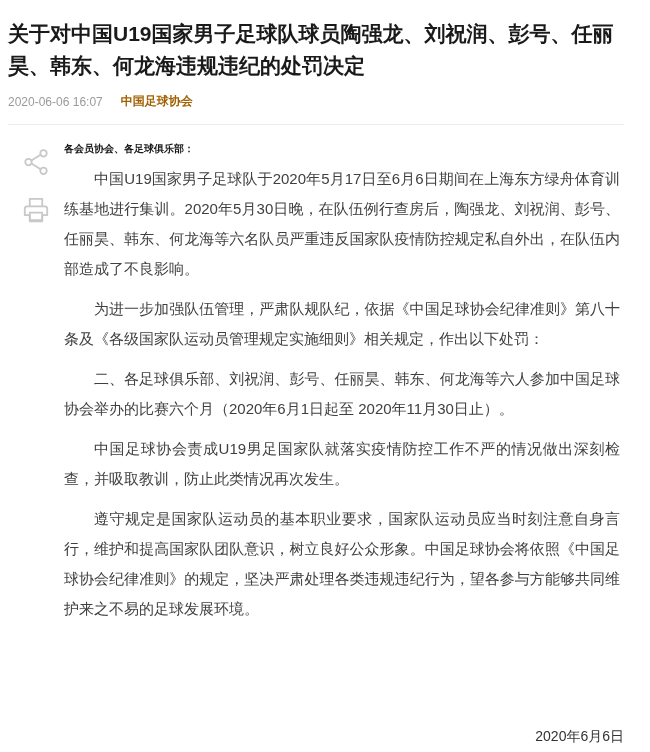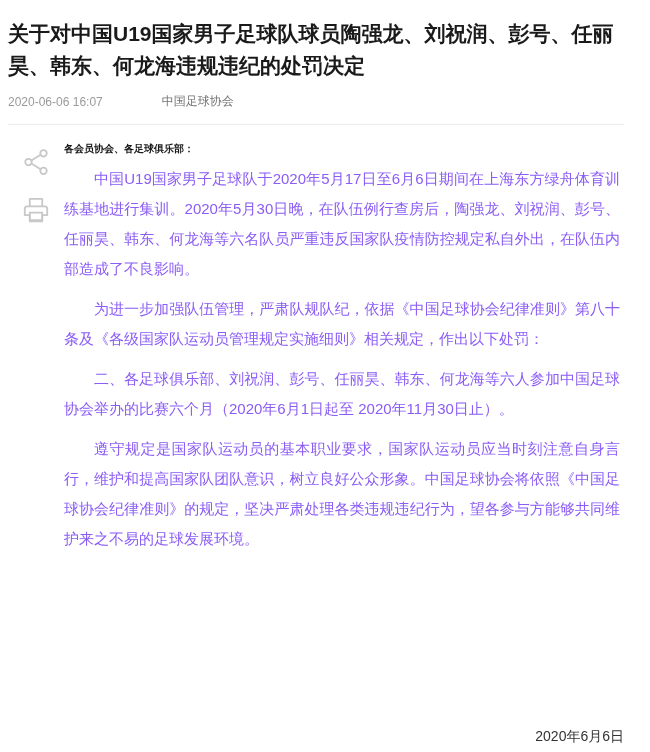--- a/index.html
+++ b/index.html
@@ -29,27 +29,27 @@
     letter-spacing: 0px;
     margin: 0 0 12px 0;
     padding-right: 10px;
   }
   .meta-row {
     display: flex;
     align-items: center;
     font-size: 12px;
     color: #9a9a9a;
     margin-bottom: 14px;
-    gap: 41px;
   }
   .meta-date {
     margin-right: 18px;
   }
   .meta-source {
-    color: #737373;
+    color: #a16207;
+    font-weight: bold;
   }
   .divider {
     height: 1px;
     background: #ececec;
     margin: 0 0 14px 0;
   }
   .body-wrap {
     display: flex;
     align-items: flex-start;
   }
@@ -78,21 +78,21 @@
   .salutation {
     font-size: 10px;
     font-weight: bold;
     color: #1a1a1a;
     line-height: 1.9;
     margin: 0 0 6px 0;
   }
   p.para {
     font-size: 15px;
     line-height: 2.0;
-    color: #8b5cf6;
+    color: #404040;
     margin: 0 0 10px 0;
     text-align: justify;
     text-justify: inter-ideograph;
     text-indent: 2em;
   }
   .footer-date {
     position: absolute;
     right: 26px;
     bottom: 6px;
     font-size: 14px;
@@ -134,20 +134,21 @@
       </span>
     </div>
 
     <div class="content-col">
 
       <p class="salutation">各会员协会、各足球俱乐部：</p>
 
       <p class="para">中国U19国家男子足球队于2020年5月17日至6月6日期间在上海东方绿舟体育训练基地进行集训。2020年5月30日晚，在队伍例行查房后，陶强龙、刘祝润、彭号、任丽昊、韩东、何龙海等六名队员严重违反国家队疫情防控规定私自外出，在队伍内部造成了不良影响。</p>
       <p class="para">为进一步加强队伍管理，严肃队规队纪，依据《中国足球协会纪律准则》第八十条及《各级国家队运动员管理规定实施细则》相关规定，作出以下处罚：</p>
       <p class="para">二、各足球俱乐部、刘祝润、彭号、任丽昊、韩东、何龙海等六人参加中国足球协会举办的比赛六个月（2020年6月1日起至 2020年11月30日止）。</p>
+      <p class="para">中国足球协会责成U19男足国家队就落实疫情防控工作不严的情况做出深刻检查，并吸取教训，防止此类情况再次发生。</p>
       <p class="para">遵守规定是国家队运动员的基本职业要求，国家队运动员应当时刻注意自身言行，维护和提高国家队团队意识，树立良好公众形象。中国足球协会将依照《中国足球协会纪律准则》的规定，坚决严肃处理各类违规违纪行为，望各参与方能够共同维护来之不易的足球发展环境。</p>
 
     </div>
   </div>
 
   <div class="footer-date">2020年6月6日</div>
 
 </div>
 
 </body></html>

